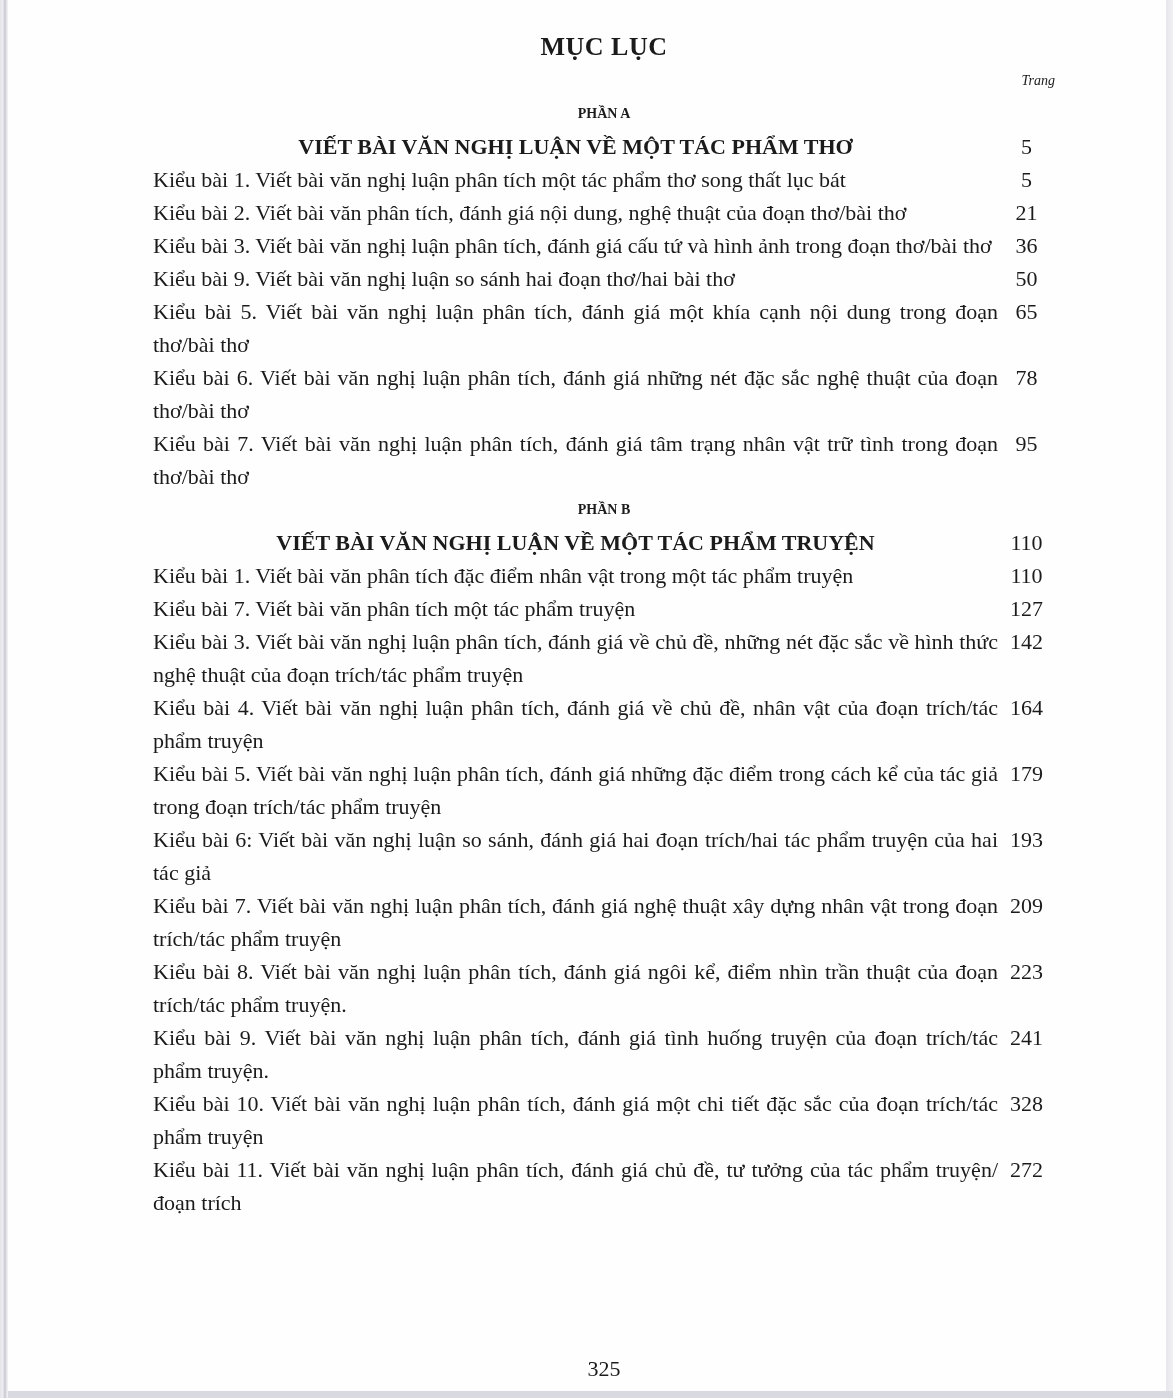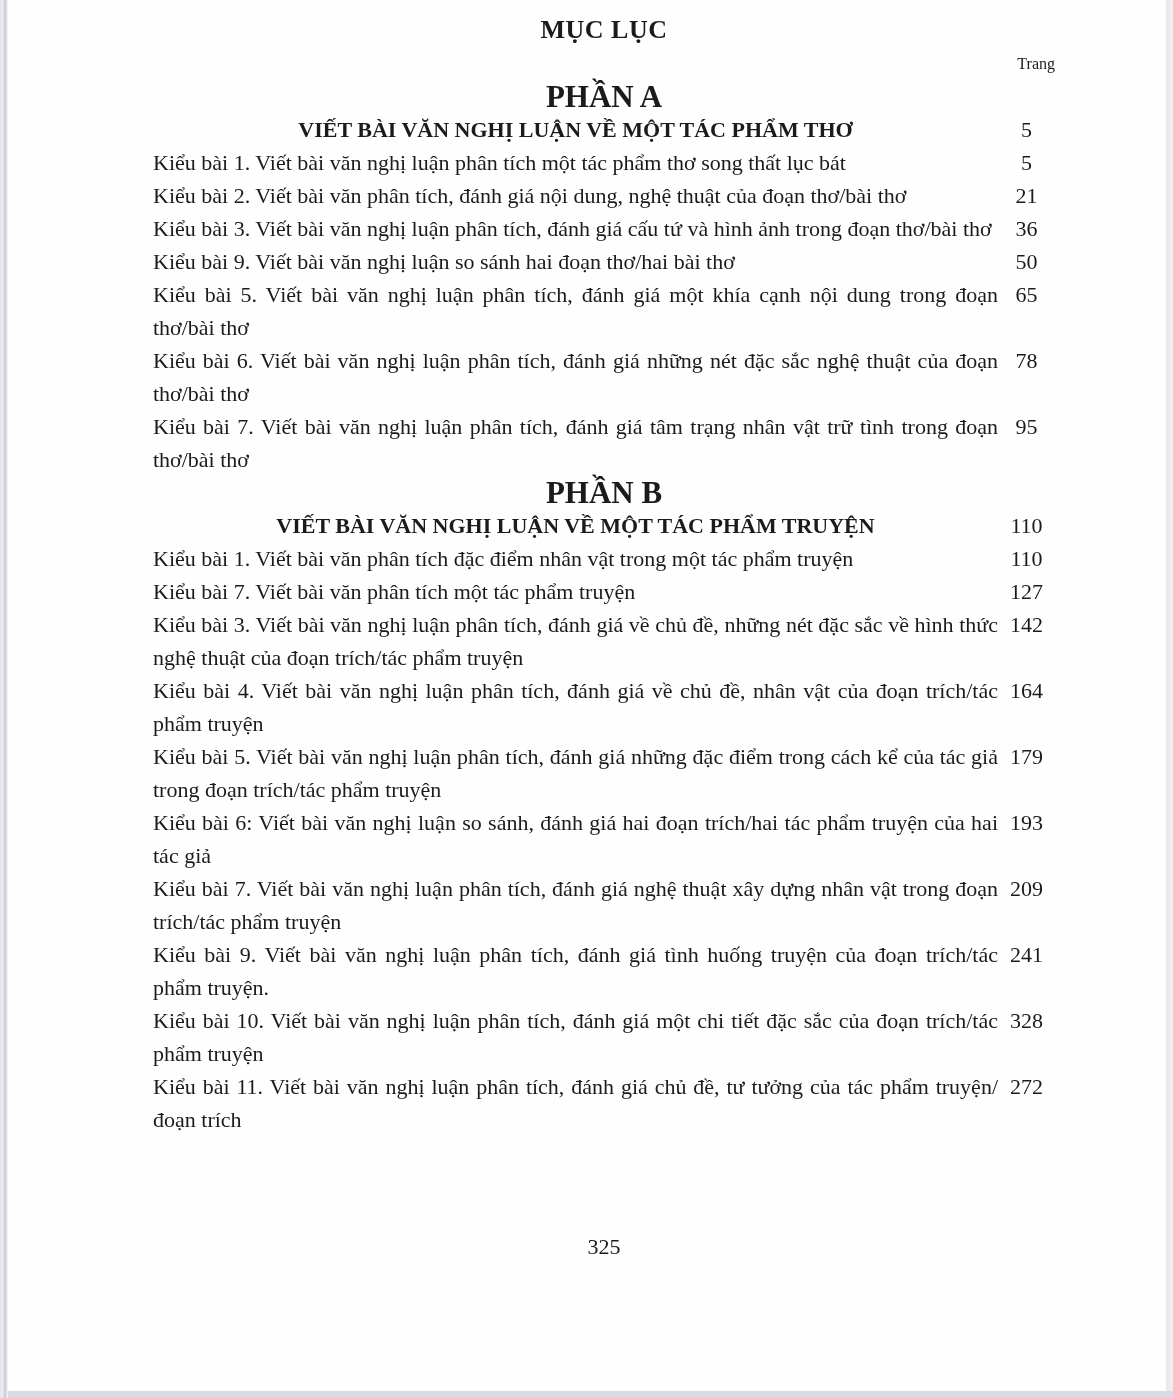--- a/index.html
+++ b/index.html
@@ -17,52 +17,53 @@
   }
   .edge-right{
     position:absolute;right:0;top:0;bottom:0;width:7px;
     background:linear-gradient(to left,#f0f0f4 0,#e6e6ec 100%);
   }
   .edge-bottom{
     position:absolute;left:8px;right:0;bottom:0;height:7px;
     background:#d9d9e0;
   }
   .content{
-    position:absolute;left:153px;top:13px;width:902px;
+    position:absolute;left:153px;top:30px;width:902px;
   }
   .doc-title{
     margin:0;
     font-size:26px;font-weight:bold;
     text-align:center;line-height:34px;
     letter-spacing:0.5px;
   }
   .trang-row{
     text-align:right;
-    font-size:16px;line-height:33px;
+    font-style:italic;
+    font-size:14px;line-height:33px;
   }
   .row{display:flex;align-items:flex-start;}
   .t{
     width:845px;
     font-size:22px;line-height:33px;
     text-align:justify;
   }
   .p{
     flex:1;
     font-size:22px;line-height:33px;
     text-align:center;
   }
   .head{font-weight:bold;text-align:center;}
   .italic{font-style:italic;}
   .part{
     width:902px;
-    font-size:31px;font-weight:bold;
+    font-size:14px;font-weight:bold;
     text-align:center;line-height:33px;
   }
   .folio{
-    position:absolute;left:153px;top:1234px;width:902px;
+    position:absolute;left:153px;top:1356px;width:902px;
     font-size:22px;text-align:center;
   }
 </style>
 </head>
 <body>
 
 <div class="page">
   <div class="edge-left"></div>
   <div class="edge-right"></div>
   <div class="edge-bottom"></div>
@@ -139,20 +140,24 @@
     </div>
     <div class="row">
       <div class="t">Kiểu bài 6: Viết bài văn nghị luận so sánh, đánh giá hai đoạn trích/hai tác phẩm truyện của hai tác giả</div>
       <div class="p">193</div>
     </div>
     <div class="row">
       <div class="t">Kiểu bài 7. Viết bài văn nghị luận phân tích, đánh giá nghệ thuật xây dựng nhân vật trong đoạn trích/tác phẩm truyện</div>
       <div class="p">209</div>
     </div>
     <div class="row">
+      <div class="t">Kiểu bài 8. Viết bài văn nghị luận phân tích, đánh giá ngôi kể, điểm nhìn trần thuật của đoạn trích/tác phẩm truyện.</div>
+      <div class="p">223</div>
+    </div>
+    <div class="row">
       <div class="t">Kiểu bài 9. Viết bài văn nghị luận phân tích, đánh giá tình huống truyện của đoạn trích/tác phẩm truyện.</div>
       <div class="p">241</div>
     </div>
     <div class="row">
       <div class="t">Kiểu bài 10. Viết bài văn nghị luận phân tích, đánh giá một chi tiết đặc sắc của đoạn trích/tác phẩm truyện</div>
       <div class="p">328</div>
     </div>
     <div class="row">
       <div class="t">Kiểu bài 11. Viết bài văn nghị luận phân tích, đánh giá chủ đề, tư tưởng của tác phẩm truyện/đoạn trích</div>
       <div class="p">272</div>

